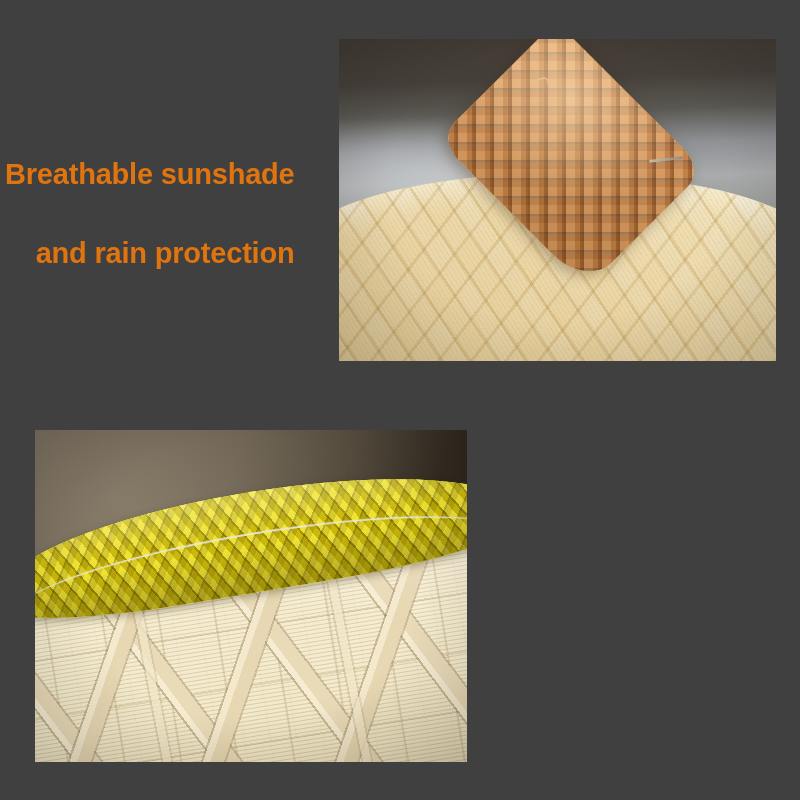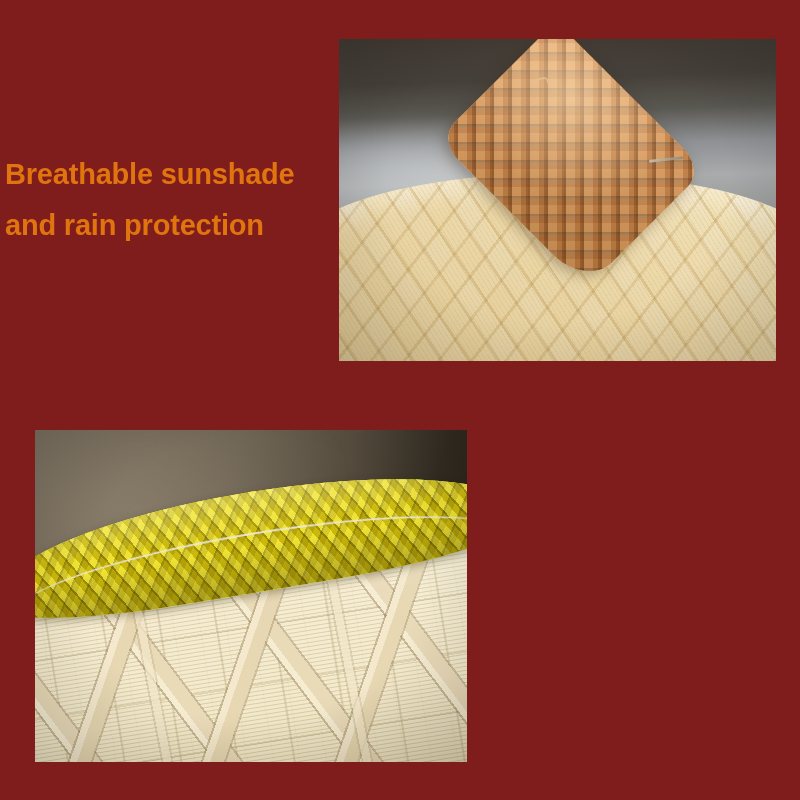--- a/index.html
+++ b/index.html
@@ -7,21 +7,21 @@
     padding: 0;
     background: #ffffff;
   }
   body {
     font-family: "Liberation Sans", sans-serif;
   }
   #page {
     position: relative;
     width: 800px;
     height: 800px;
-    background: #7f1d1d;
+    background: #404040;
     overflow: hidden;
   }
 
   
   .feature-text {
     position: absolute;
     font-family: "Liberation Sans", sans-serif;
     font-weight: bold;
     font-size: 29px;
     letter-spacing: -0.2px;
@@ -30,21 +30,22 @@
     line-height: 1.0;
   }
   #feature-top {
     left: 5px;
     top: 160px;
   }
   #feature-top .line {
     display: block;
   }
   #feature-top .line + .line {
-    margin-top: 22px;
+    margin-top: 50px;
+    text-align: right;
   }
   #feature-bottom {
     left: 472px;
     top: 588px;
   }
 
   
   .photo {
     position: absolute;
     overflow: hidden;

